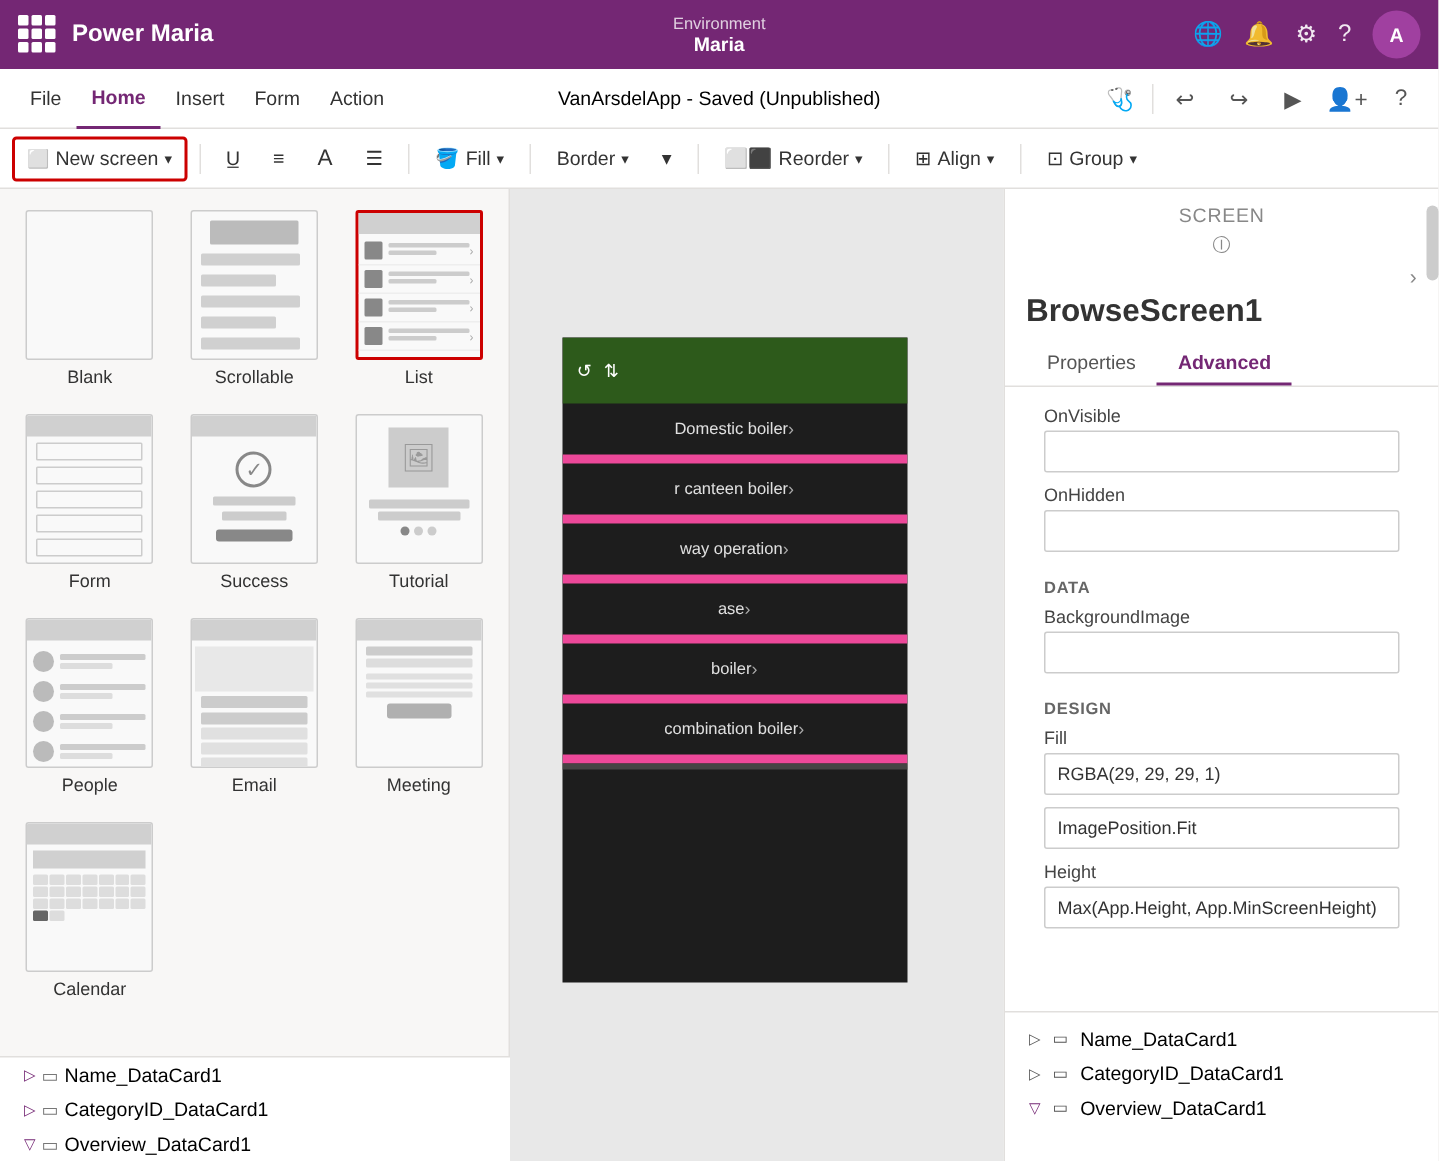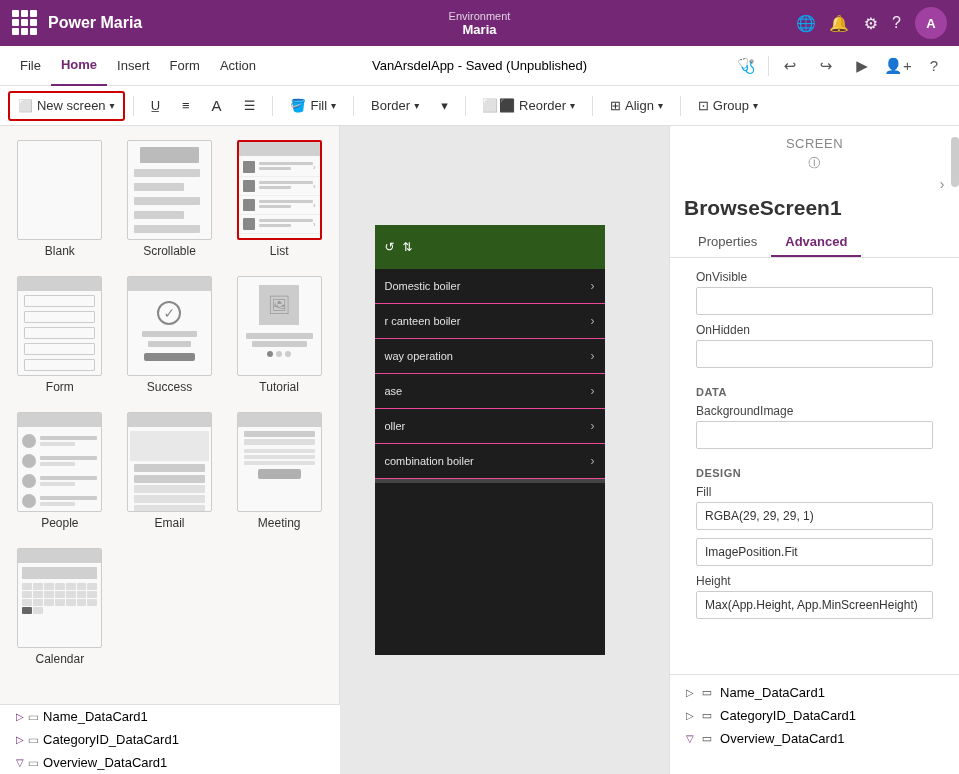--- a/index.html
+++ b/index.html
@@ -334,23 +334,23 @@
       background: #2d5a1b;
       height: 44px;
       display: flex;
       align-items: center;
       padding: 0 10px;
       gap: 8px;
     }
     .canvas-list-item {
       display: flex;
       align-items: center;
-      justify-content: space-between;
+      justify-content: center;
       padding: 10px 10px;
-      border-bottom: 1px solid #ec4899;
+      border-bottom: 6px solid #ec4899;
       cursor: pointer;
     }
     .canvas-list-text {
       color: #e0e0e0;
       font-size: 11px;
     }
     .canvas-chevron {
       color: #aaa;
       font-size: 12px;
     }
@@ -785,21 +785,21 @@
         </div>
         <div class="canvas-list-item">
           <span class="canvas-list-text">way operation</span>
           <span class="canvas-chevron">›</span>
         </div>
         <div class="canvas-list-item">
           <span class="canvas-list-text">ase</span>
           <span class="canvas-chevron">›</span>
         </div>
         <div class="canvas-list-item">
-          <span class="canvas-list-text">oller</span>
+          <span class="canvas-list-text">boiler</span>
           <span class="canvas-chevron">›</span>
         </div>
         <div class="canvas-list-item">
           <span class="canvas-list-text">combination boiler</span>
           <span class="canvas-chevron">›</span>
         </div>
         <div style="height:4px;background:#444;"></div>
       </div>
     </div>
 

